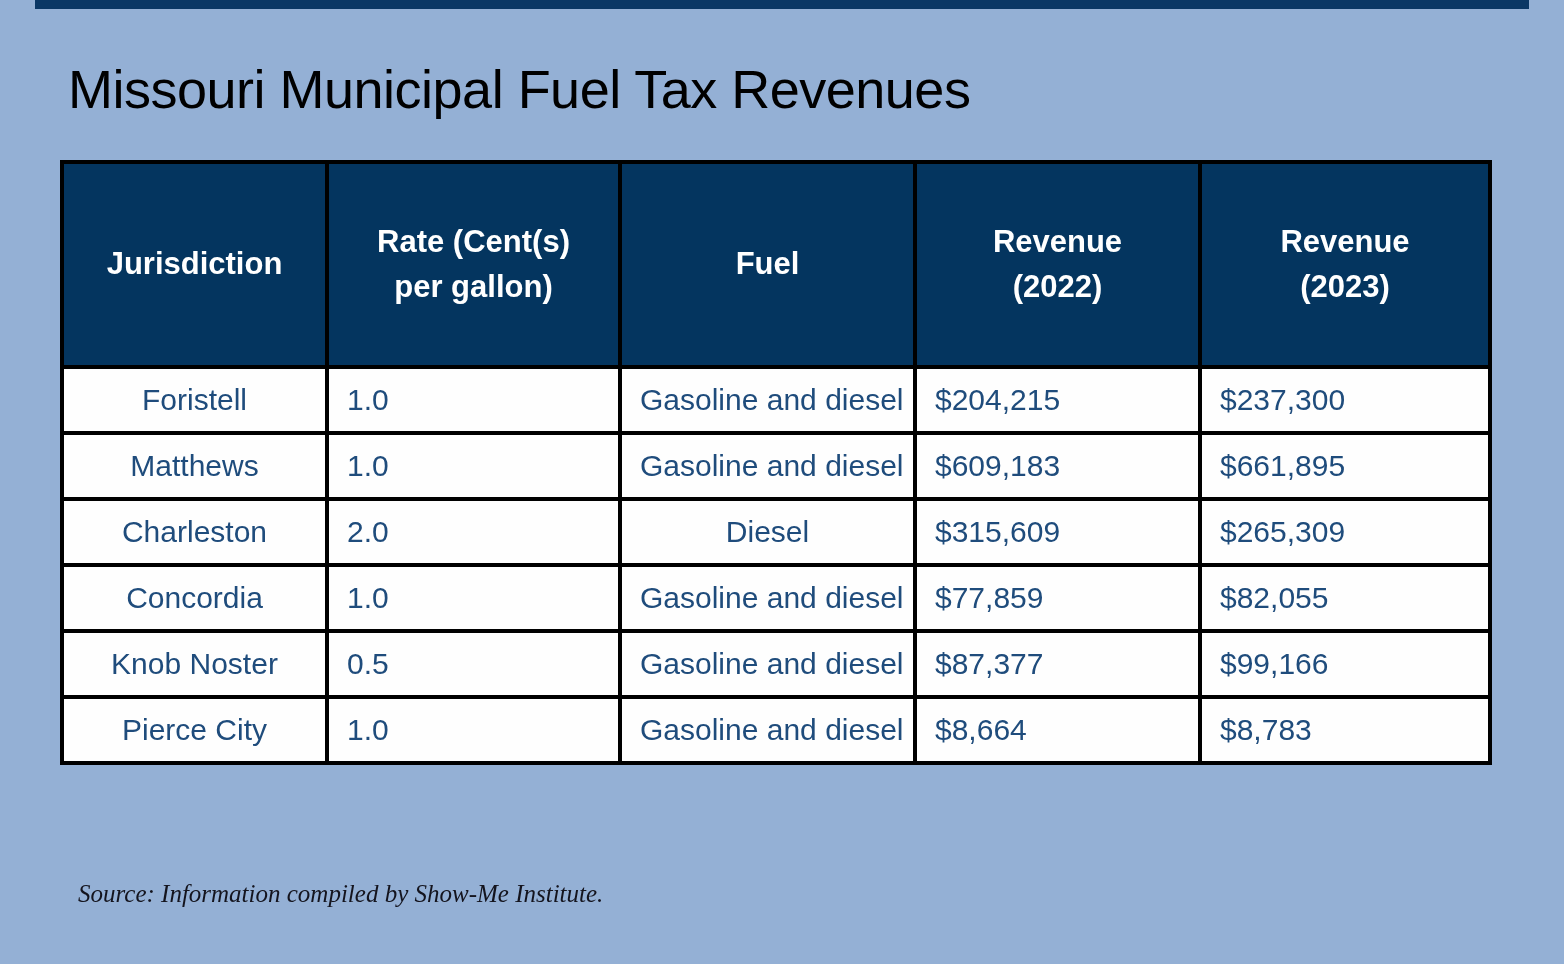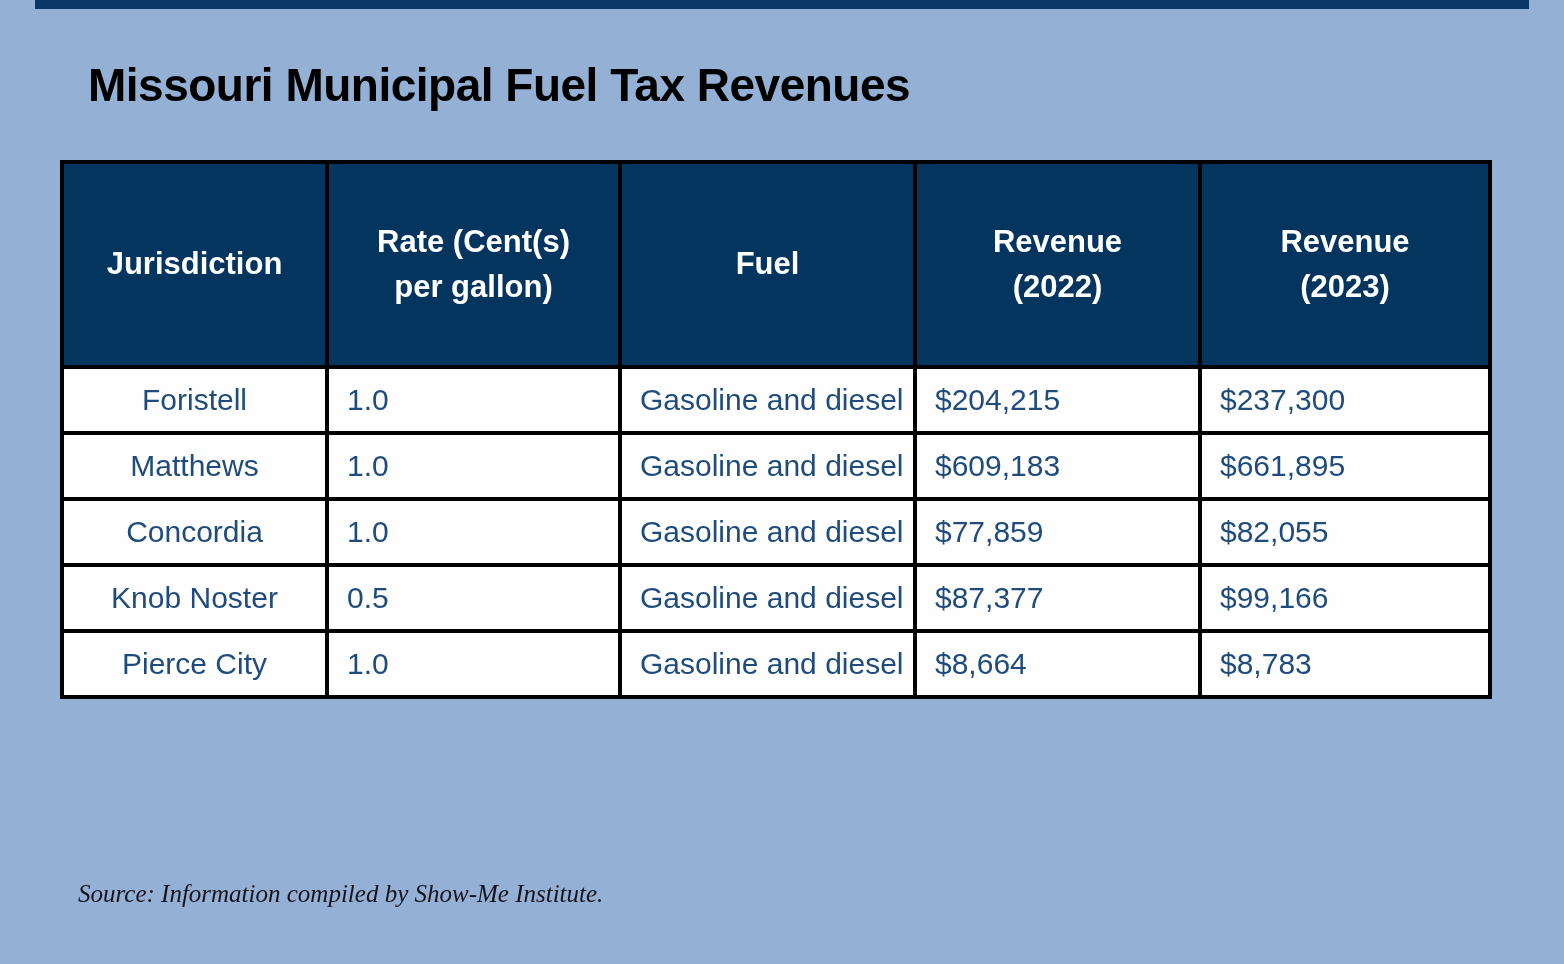--- a/index.html
+++ b/index.html
@@ -22,23 +22,23 @@
     overflow:hidden;
   }
   .top-bar{
     position:absolute;
     left:35px; top:0;
     width:1494px; height:9px;
     background:var(--top-bar);
   }
   .page-title{
     position:absolute;
-    left:88px; top:58px;
-    font-size:46px;
-    font-weight:bold;
+    left:68px; top:58px;
+    font-size:54px;
+    font-weight:normal;
     letter-spacing:-0.5px;
     color:var(--title-text);
     font-stretch:condensed;
   }
   table.data-table{
     position:absolute;
     left:60px; top:160px;
     width:1428px;
     border-collapse:collapse;
     table-layout:fixed;
@@ -118,20 +118,27 @@
     <td class="col-rev">$237,300</td>
   </tr>
       <tr>
     <td class="col-jurisdiction">Matthews</td>
     <td class="col-rate">1.0</td>
     <td class="col-fuel">Gasoline and diesel</td>
     <td class="col-rev">$609,183</td>
     <td class="col-rev">$661,895</td>
   </tr>
       <tr>
+    <td class="col-jurisdiction">Charleston</td>
+    <td class="col-rate">2.0</td>
+    <td class="col-fuel">Diesel</td>
+    <td class="col-rev">$315,609</td>
+    <td class="col-rev">$265,309</td>
+  </tr>
+      <tr>
     <td class="col-jurisdiction">Concordia</td>
     <td class="col-rate">1.0</td>
     <td class="col-fuel">Gasoline and diesel</td>
     <td class="col-rev">$77,859</td>
     <td class="col-rev">$82,055</td>
   </tr>
       <tr>
     <td class="col-jurisdiction">Knob Noster</td>
     <td class="col-rate">0.5</td>
     <td class="col-fuel">Gasoline and diesel</td>

